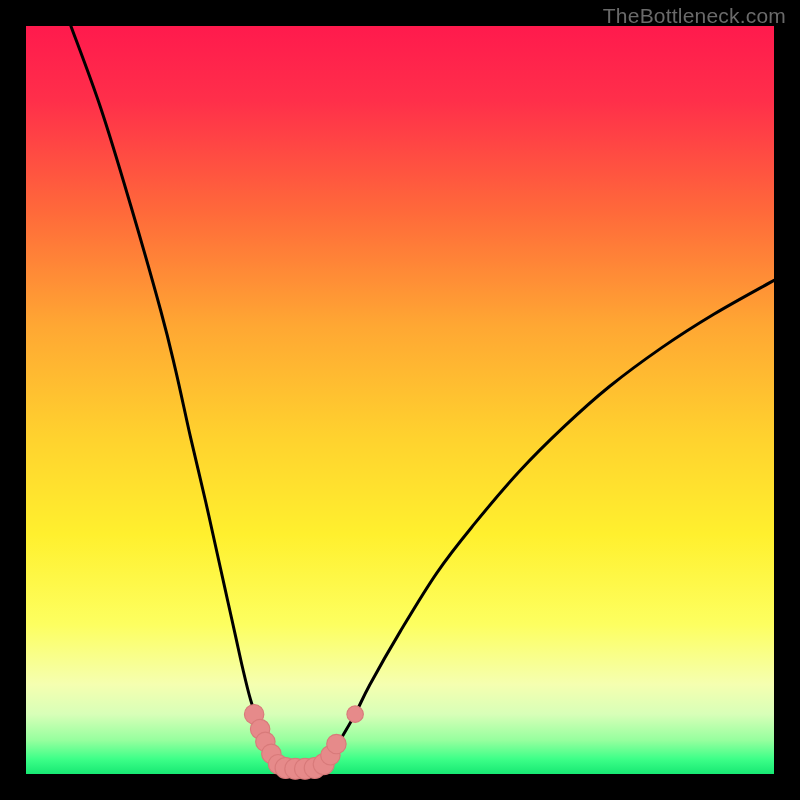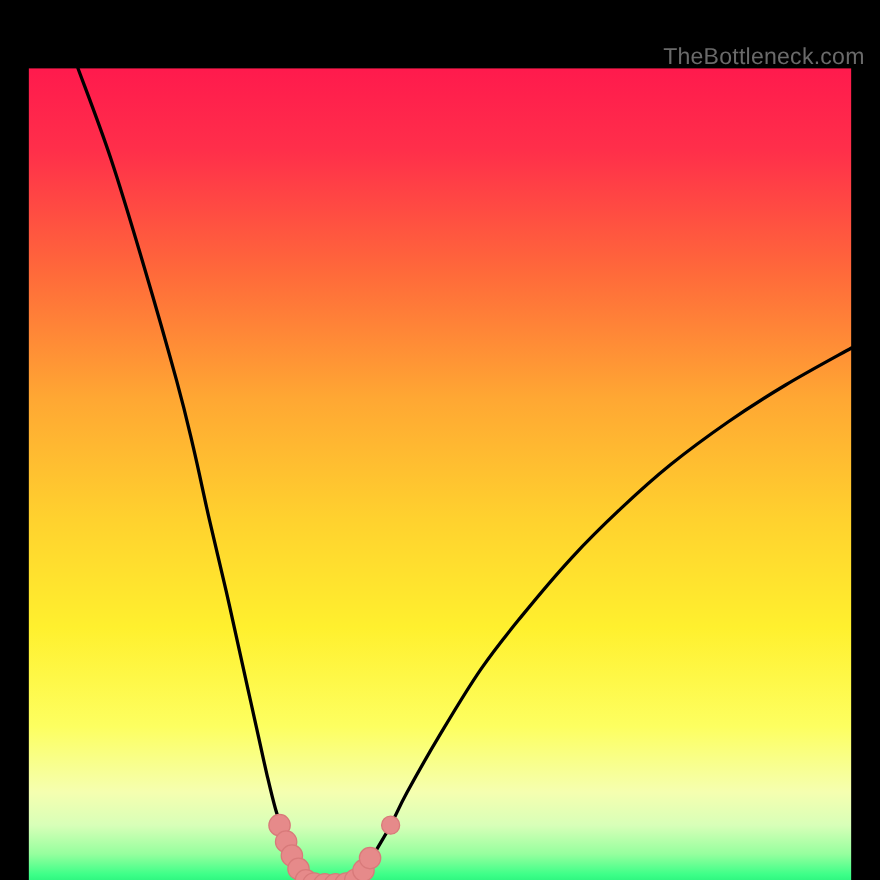--- a/index.html
+++ b/index.html
@@ -9,21 +9,20 @@
     height: 800px;
     background: #000;
     overflow: hidden;
     font-family: Arial, Helvetica, sans-serif;
   }
   #stage {
     position: relative;
     width: 800px;
     height: 572px;
     background: #000;
-    margin-top: 36px;
   }
   #plot-frame {
     position: absolute;
     box-sizing: border-box;
     background: #000;
   }
   #gradient-bg {
     position: absolute;
     left: 0; top: 0; right: 0; bottom: 0;
   }

